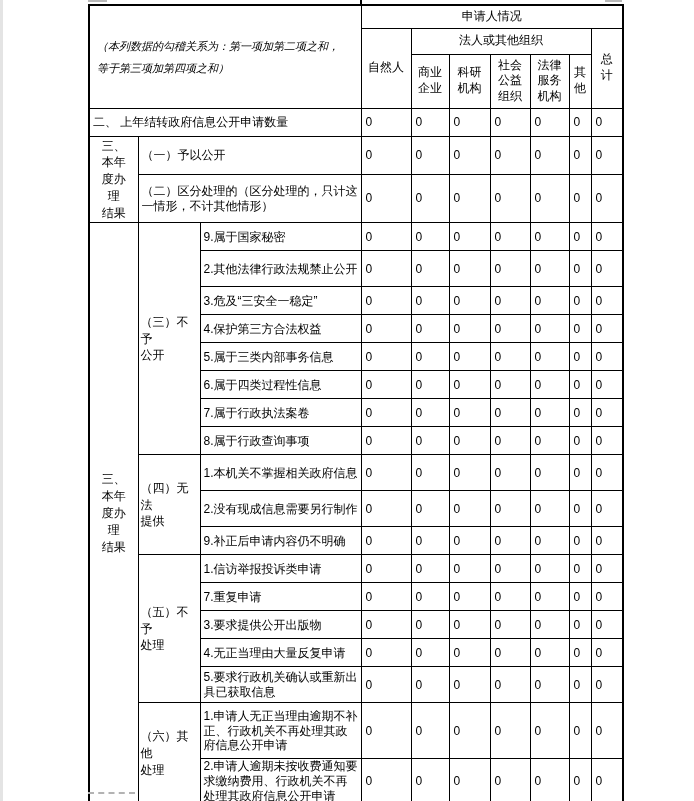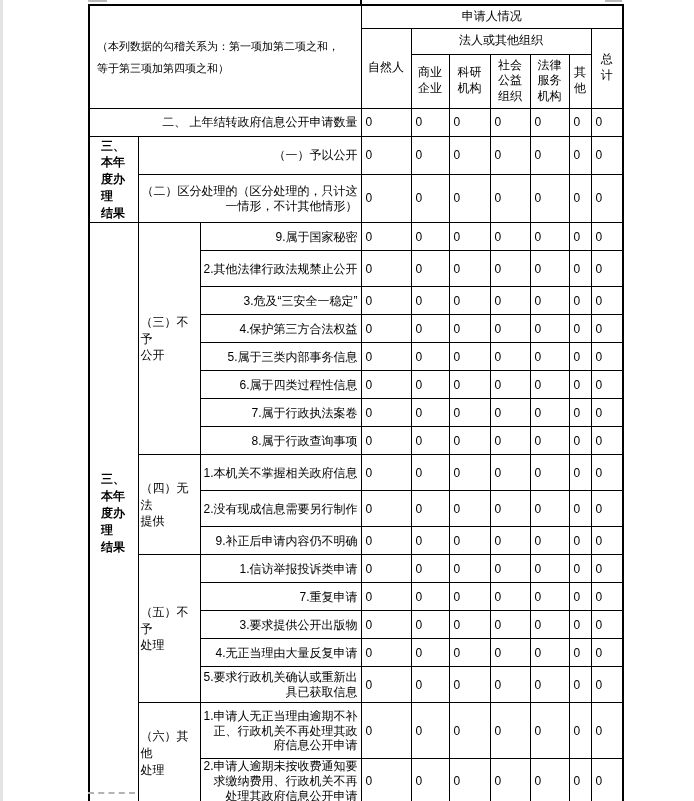--- a/index.html
+++ b/index.html
@@ -15,26 +15,26 @@
     position:absolute;left:88px;top:4px;width:534px;
     border-collapse:collapse;table-layout:fixed;border:2px solid #000;
   }
   td{
     border:1px solid #000;font-size:12px;line-height:1.22;
     padding:1px 3px;vertical-align:middle;overflow:hidden;
   }
   .pre{white-space:pre-line;}
   .hc{text-align:center;line-height:1.3;margin-top:8px;}
   .notecell{
-    font-size:11px;line-height:2.0;padding:0 7px;
+    font-style:italic;font-size:11px;line-height:2.0;padding:0 7px;
     font-family:"Liberation Serif",serif;text-align:left;white-space:pre-line;
   }
-  .grp{text-align:left;line-height:1.4;padding:1px 11px;font-weight:bold;}
+  .grp{text-align:center;line-height:1.4;padding:1px 11px;}
   .sub{text-align:left;line-height:1.4;padding:1px 2px;margin-left:12px;}
-  .lab{text-align:right;padding:0 3px;word-break:break-all;}
+  .lab{text-align:left;padding:0 3px;word-break:break-all;}
   .inote{font-family:"Liberation Serif",serif;}
   .val{text-align:left;padding:1px 4px;}
   .h23{height:23px}.h26{height:26px}.h54{height:54px}
   .h28{height:28px}.h36{height:36px}.h50{height:34px}.h56{height:56px}
   .cover{position:absolute;left:91px;width:43px;height:4px;background:#fff;}
   .dash{position:absolute;left:88px;width:47px;height:0;border-top:2px dashed #b3b3b3;}
 </style>
 </head>
 <body>
 

